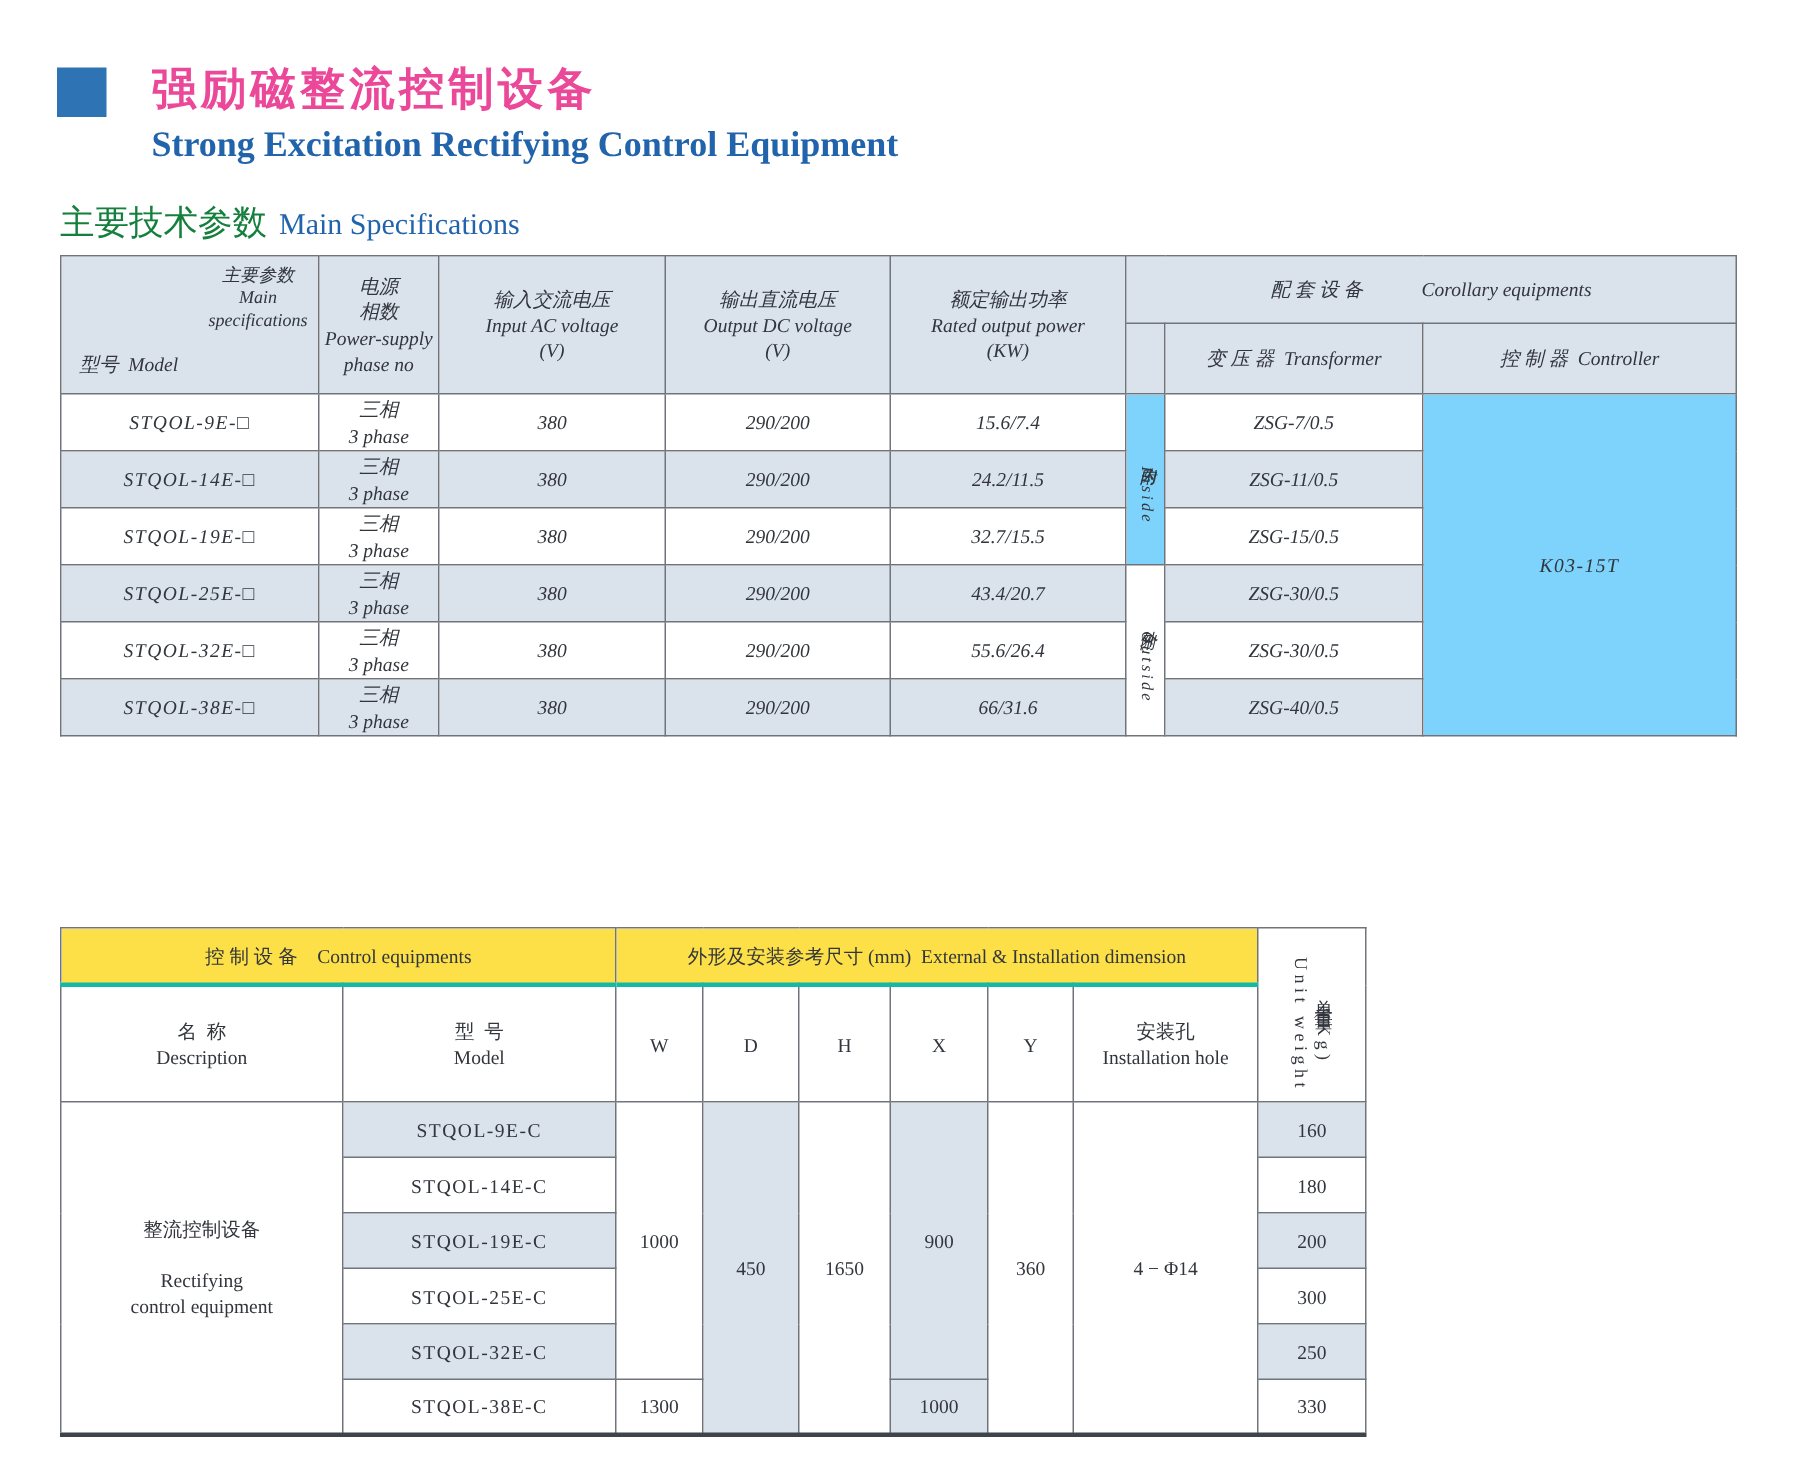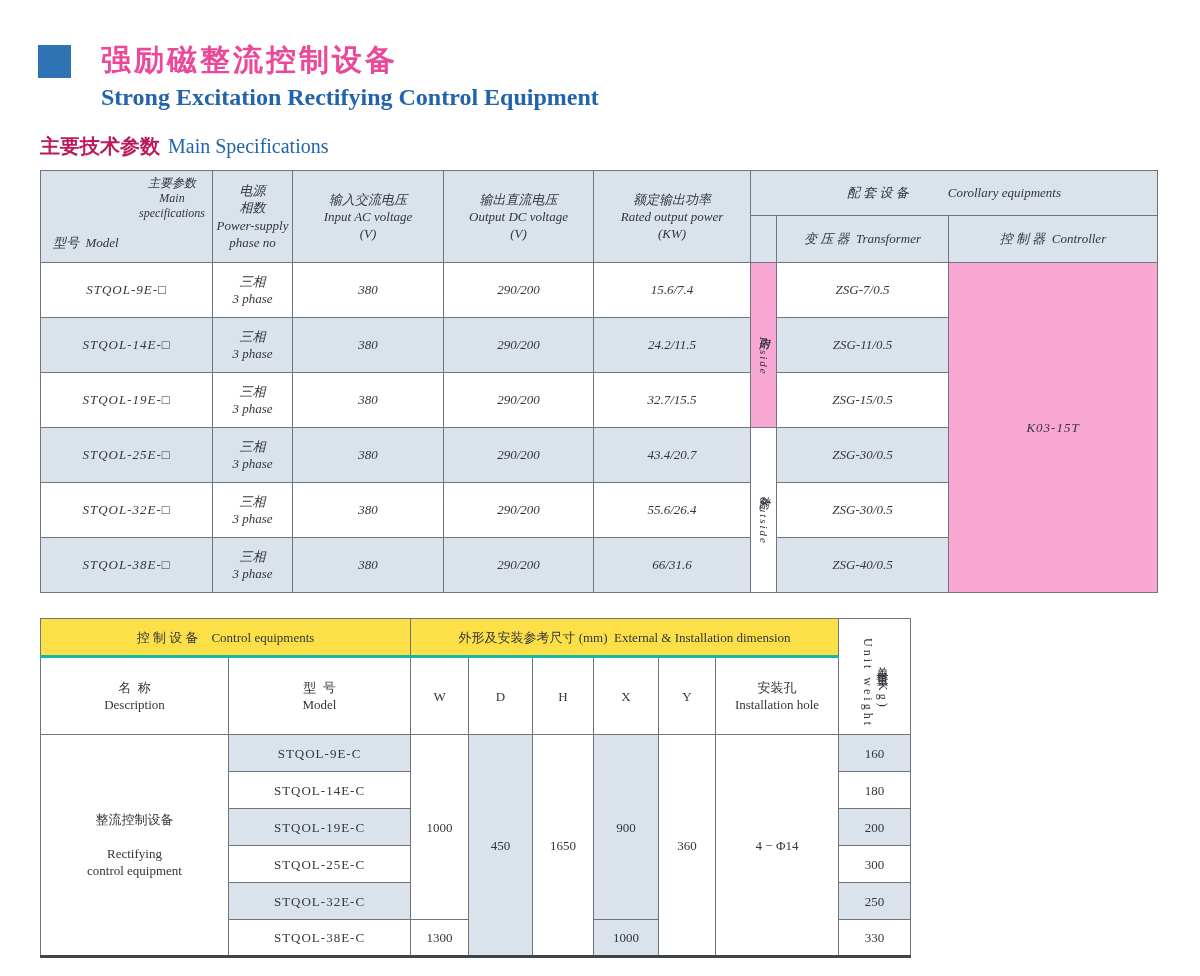--- a/index.html
+++ b/index.html
@@ -9,37 +9,37 @@
   
   .title-row{position:absolute;left:38px;top:42px;display:flex;align-items:flex-start;}
   .title-square{width:33px;height:33px;background:#2e74b5;margin-top:3px;}
   .title-text{margin-left:30px;}
   .title-cn{font-family:"DejaVu Sans",sans-serif;font-weight:bold;color:#ec4899;
             font-size:30px;line-height:36px;letter-spacing:3px;}
   .title-en{font-family:"Liberation Serif",serif;font-weight:bold;color:#2264ab;
             font-size:24px;line-height:30px;margin-top:4px;}
 
   .sec-heading{position:absolute;white-space:nowrap;}
-  .sec-cn{font-family:"DejaVu Sans",sans-serif;font-weight:bold;color:#be185d;font-size:20px;}
+  .sec-cn{font-family:"DejaVu Sans",sans-serif;font-weight:normal;color:#15803d;font-size:23px;}
   .sec-en{font-family:"Liberation Serif",serif;color:#2264ab;font-size:20px;margin-left:8px;}
 
   
   table{border-collapse:collapse;table-layout:fixed;position:absolute;}
   th,td{border:1px solid #70757c;font-weight:normal;text-align:center;vertical-align:middle;
         white-space:pre-line;font-size:13px;line-height:1.32;padding:0;color:#32363c;
         overflow:hidden;}
   .shade{background:#dae2ec;}
   .t1{left:40px;top:170px;width:1117px;font-style:italic;}
   .t1 thead tr.hrow-a{height:45px;}
   .t1 thead tr.hrow-b{height:47px;}
   .t1 thead th{background:#dae2ec;}
-  .t1 tbody tr{height:55px;}
+  .t1 tbody tr{height:38px;}
   .t1 tbody tr.shade-row td{background:#dae2ec;}
   .t1 tbody tr.shade-row td.nofill{background:#ffffff;}
-  .t1 td.nofill{background:#f9a8d4;}
+  .t1 td.nofill{background:#7dd3fc;}
   .model-cell{letter-spacing:1px;}
 
   .t2{left:40px;top:618px;width:870px;border-bottom:3px solid #3f444a;}
   .t2 thead tr.hrow-a{height:33px;}
   .t2 thead tr.hrow-b{height:67px;}
   .t2 tbody tr{height:37px;}
   .t2 thead th{background:#ffffff;}
   .t2 thead th.hshade{background:#fde047;border-bottom:3px solid #14b8a6;}
 
   

